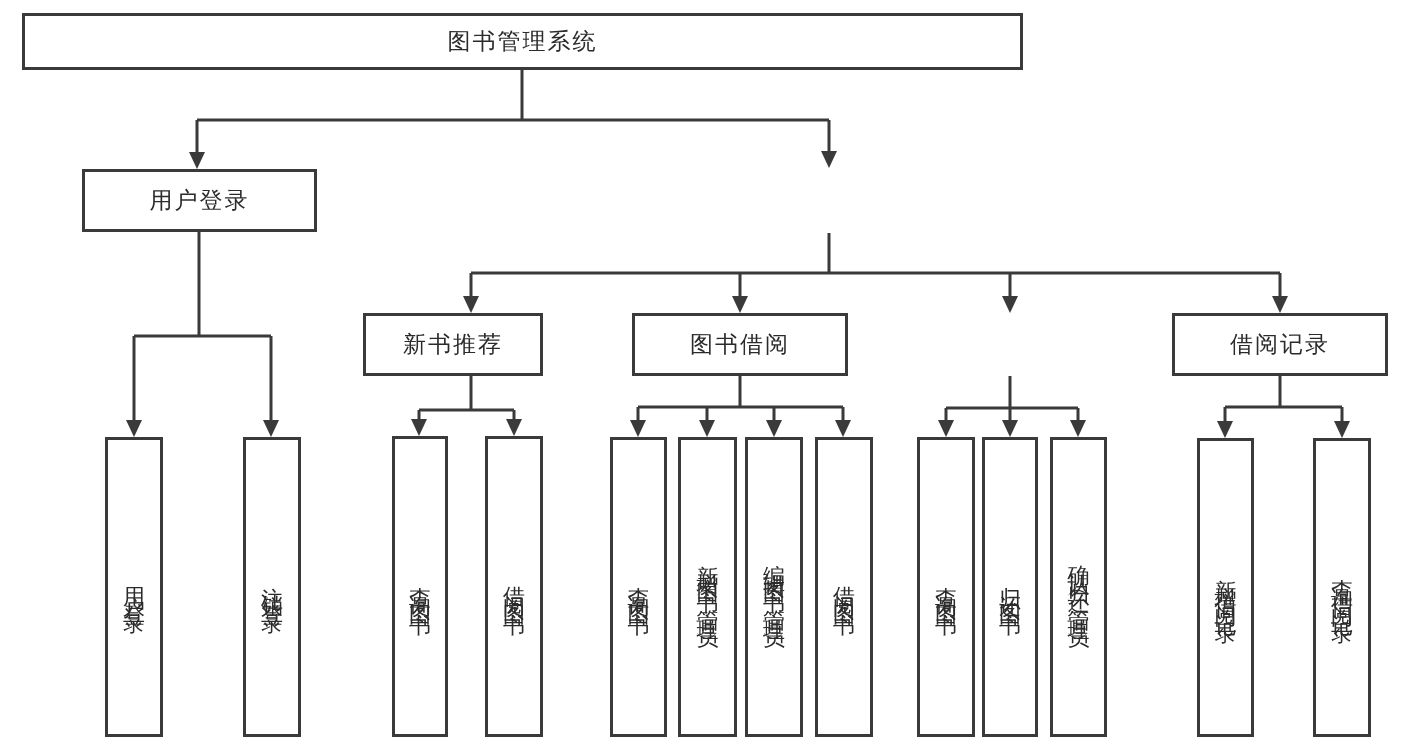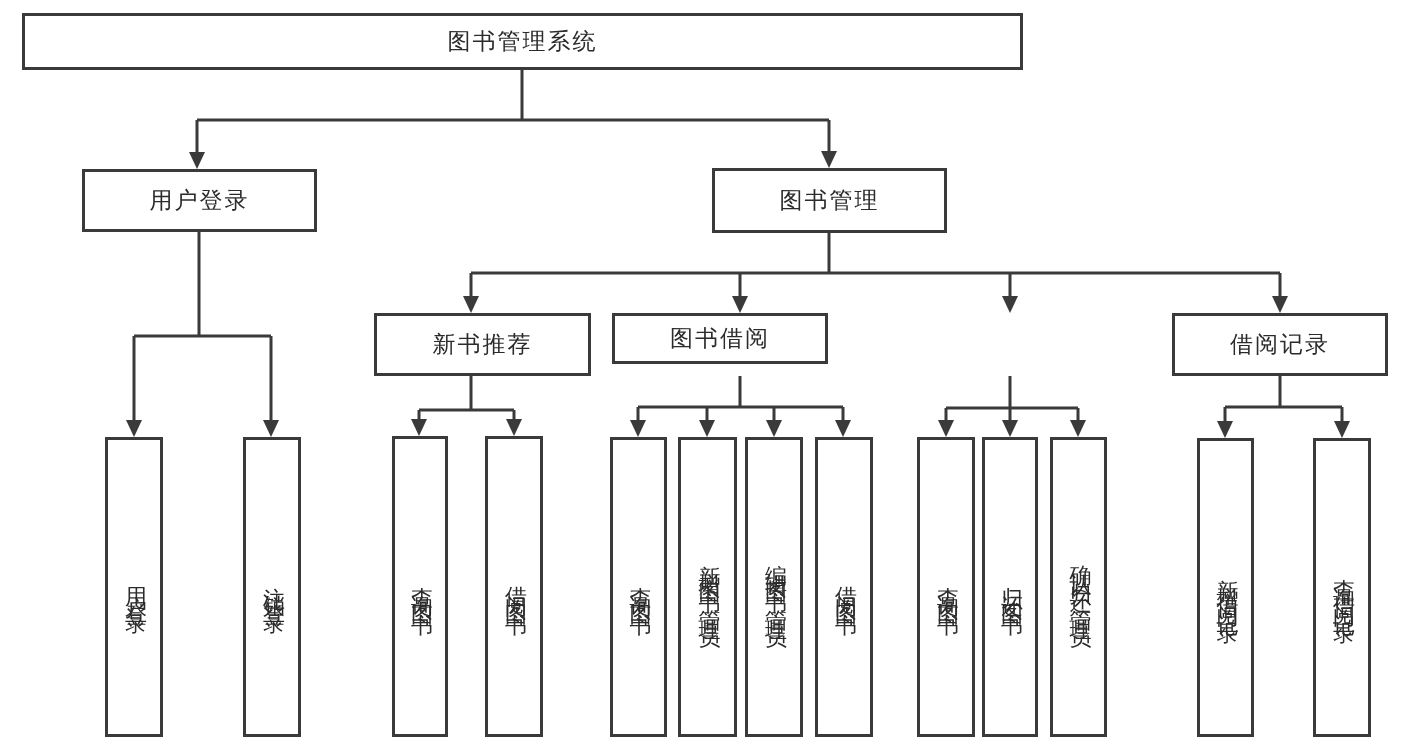--- a/index.html
+++ b/index.html
@@ -1,18 +1,18 @@
 <!DOCTYPE html>
 <html><head>
 <meta charset="utf-8">
 <style>
   html,body{margin:0;padding:0;background:#ffffff;}
   .canvas{
     position:relative;width:1405px;height:747px;background:#ffffff;
-    font-family:Liberation Mono, monospace;overflow:hidden;
+    font-family:Liberation Serif, serif;overflow:hidden;
   }
   .wires{position:absolute;left:0;top:0;z-index:1;}
   .node{
     position:absolute;box-sizing:border-box;background:#ffffff;
     border:3px solid #3a3a3a;display:flex;align-items:center;justify-content:center;
     color:#2b2b2b;font-size:23px;z-index:2;
   }
   .node.h span{letter-spacing:2px;white-space:nowrap;}
   .node.v span{
     writing-mode:vertical-rl;text-orientation:mixed;
@@ -61,28 +61,25 @@
     </g>
   </svg>
 
   <div class="node h" style="left:22px;top:13px;width:1001px;height:57px">
     <span>图书管理系统</span>
   </div>
 
   <div class="node h" style="left:82px;top:169px;width:235px;height:63px">
     <span>用户登录</span>
   </div>
-  <div class="node h" style="left:712px;top:168px;width:235px;height:65px">
-    <span>图书管理</span>
-  </div>
 
-  <div class="node h" style="left:374px;top:313px;width:217px;height:63px">
+  <div class="node h" style="left:363px;top:313px;width:180px;height:63px">
     <span>新书推荐</span>
   </div>
-  <div class="node h" style="left:612px;top:313px;width:216px;height:51px">
+  <div class="node h" style="left:632px;top:313px;width:216px;height:63px">
     <span>图书借阅</span>
   </div>
   <div class="node h" style="left:1172px;top:313px;width:216px;height:63px">
     <span>借阅记录</span>
   </div>
 
   <div class="node v" style="left:105px;top:437px;width:58px;height:300px">
     <span>用户登录</span>
   </div>
   <div class="node v" style="left:243px;top:437px;width:58px;height:300px">

